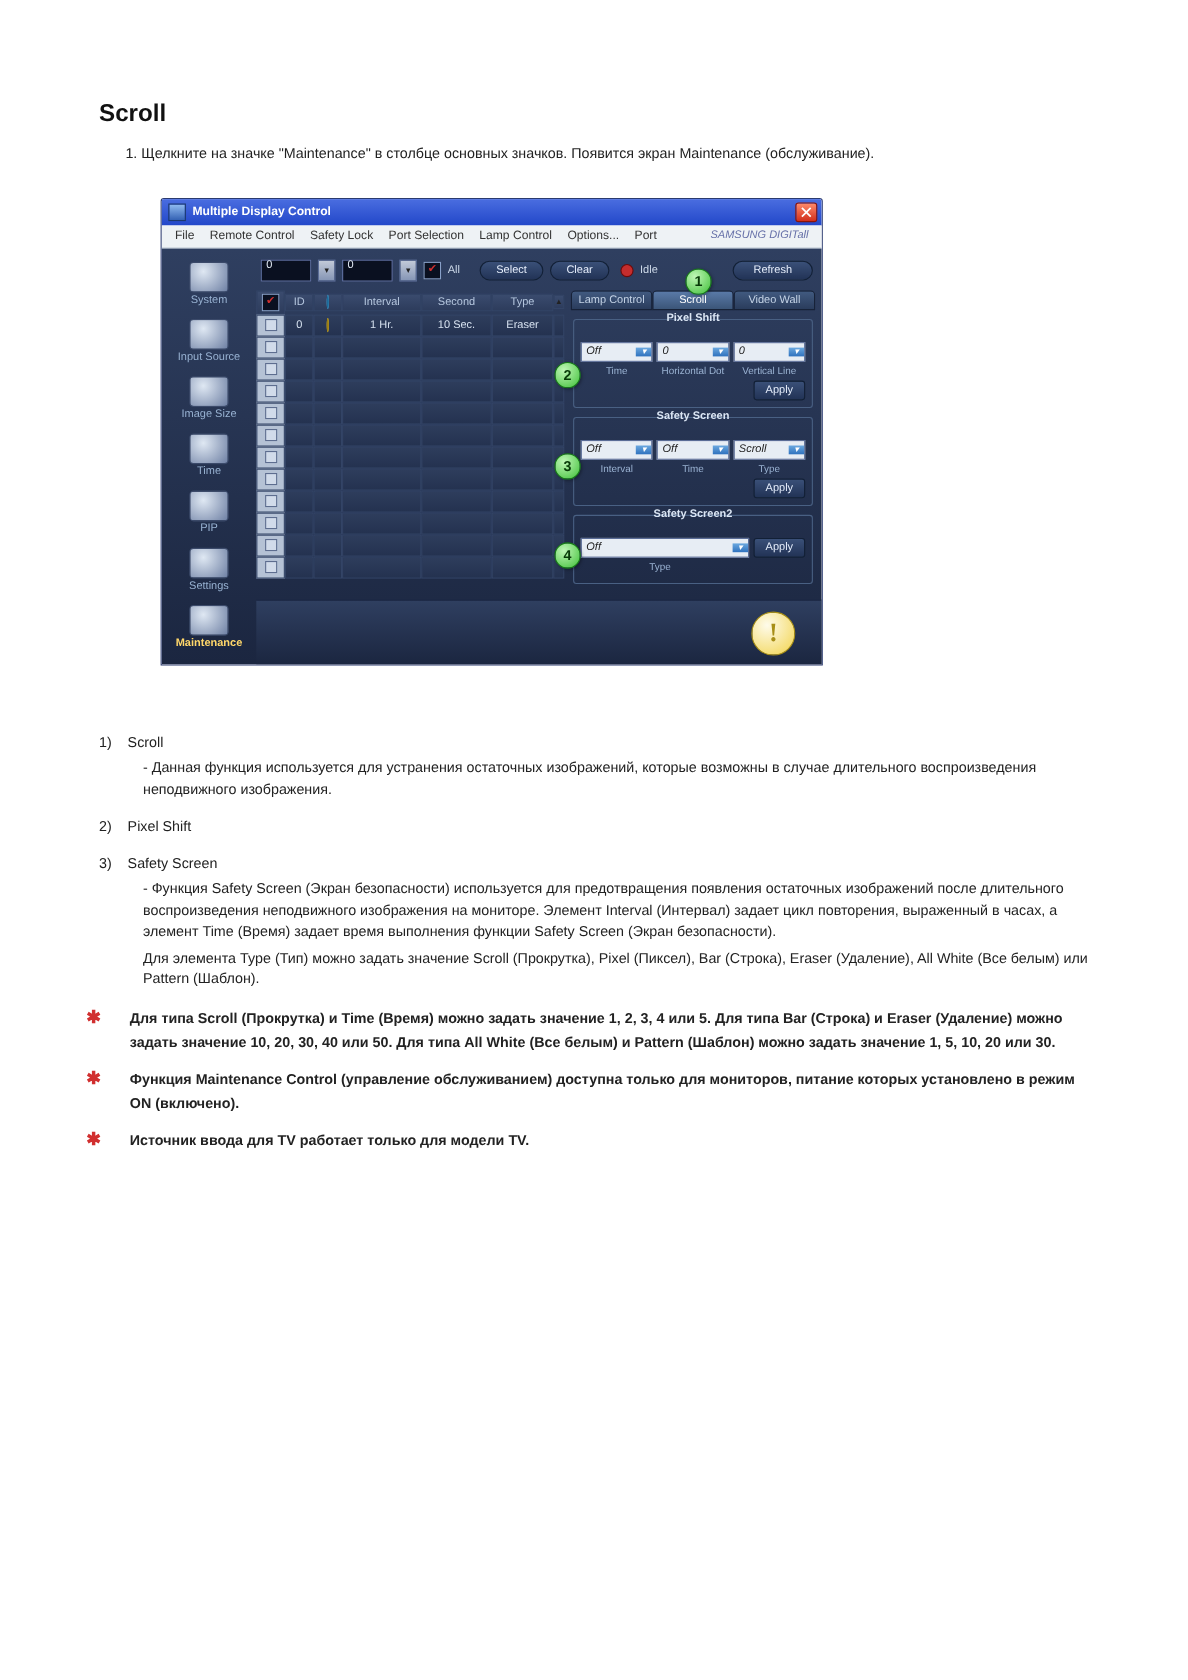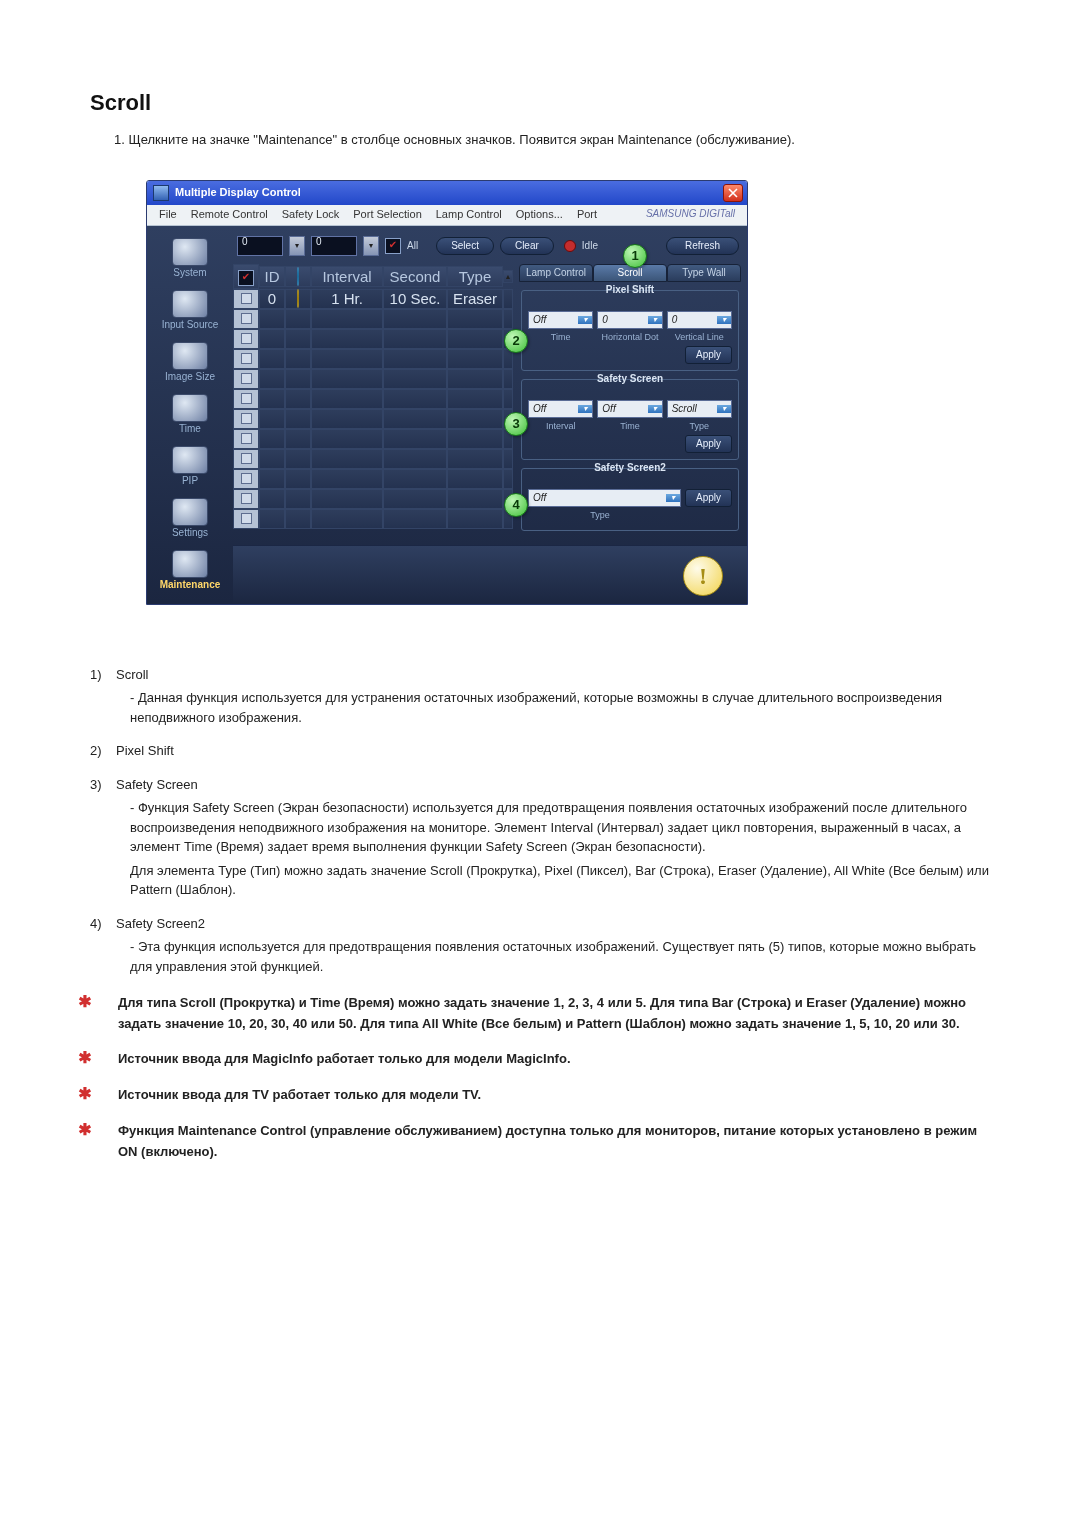--- a/index.html
+++ b/index.html
@@ -127,21 +127,21 @@
     padding: 3px 14px;
   }
   .status-light { width:10px;height:10px;border-radius:50%;background:#c52d2d;margin-left:4px;border:1px solid #6b0a0a;}
   
   .mdc-row2 { display:flex; flex:1; }
   .table-area { display:flex; flex-direction:column; flex:1; }
   .tb-head, .tb-row {
     display:grid;
     grid-template-columns: 26px 26px 26px 72px 64px 56px 10px;
     align-items:center;
-    font-size:15px;
+    font-size:10px;
   }
   .tb-head { color:#b6c7df; }
   .tb-head div, .tb-row div {
     border:1px solid #334466;
     text-align:center;
     padding:2px 0;
     background: linear-gradient(#2e3d5c,#243250);
   }
   .tb-head div { background: linear-gradient(#3a4b6e,#2d3c5c); }
   .tb-row .cell-cb {
@@ -450,21 +450,21 @@
                   <div></div>
                   <div></div>
                 </div>
             </div>
 
             <div class="right-panel">
               <div class="callout" style="left:110px; top:-20px;">1</div>
               <div class="tabset">
                 <div class="tab">Lamp Control</div>
                 <div class="tab active">Scroll</div>
-                <div class="tab">Type Wall</div>
+                <div class="tab">Video Wall</div>
               </div>
 
               <div class="fieldset-box">
                 <div class="callout" style="left:-18px; top:38px;">2</div>
                 <div class="fieldset-title">Pixel Shift</div>
                 <div class="field-row">
                   <div class="combo" style="flex:1">
                       <span class="v">Off</span>
                       <span class="btn"></span>
                     </div>
@@ -544,22 +544,17 @@
     <div class="desc-sub">- Данная функция используется для устранения остаточных изображений, которые возможны в случае длительного воспроизведения неподвижного изображения.</div>
   </div>
   <div class="desc-block">
     <span class="num">2)</span><span>Pixel Shift</span>
   </div>
   <div class="desc-block">
     <span class="num">3)</span><span>Safety Screen</span>
     <div class="desc-sub">- Функция Safety Screen (Экран безопасности) используется для предотвращения появления остаточных изображений после длительного воспроизведения неподвижного изображения на мониторе.  Элемент Interval (Интервал) задает цикл повторения, выраженный в часах, а элемент Time (Время) задает время выполнения функции Safety Screen (Экран безопасности).</div>
     <div class="desc-sub">Для элемента Type (Тип) можно задать значение Scroll (Прокрутка), Pixel (Пиксел), Bar (Строка), Eraser (Удаление), All White (Все белым) или Pattern (Шаблон).</div>
   </div>
-  <div class="desc-block">
-    <span class="num">4)</span><span>Safety Screen2</span>
-    <div class="desc-sub">- Эта функция используется для предотвращения появления остаточных изображений. Существует пять (5) типов, которые можно выбрать для управления этой функцией.</div>
-  </div>
 
   <div class="note"><span class="star">✱</span><span>Для типа Scroll (Прокрутка) и Time (Время) можно задать значение 1, 2, 3, 4 или 5. Для типа Bar (Строка) и Eraser (Удаление) можно задать значение 10, 20, 30, 40 или 50. Для типа All White (Все белым) и Pattern (Шаблон) можно задать значение 1, 5, 10, 20 или 30.</span></div>
-  <div class="note"><span class="star">✱</span><span>Источник ввода для MagicInfo работает только для модели MagicInfo.</span></div>
+  <div class="note"><span class="star">✱</span><span>Функция Maintenance Control (управление обслуживанием) доступна только для мониторов, питание которых установлено в режим ON (включено).</span></div>
   <div class="note"><span class="star">✱</span><span>Источник ввода для TV работает только для модели TV.</span></div>
-  <div class="note"><span class="star">✱</span><span>Функция Maintenance Control (управление обслуживанием) доступна только для мониторов, питание которых установлено в режим ON (включено).</span></div>
 </div>
 
 </body></html>

